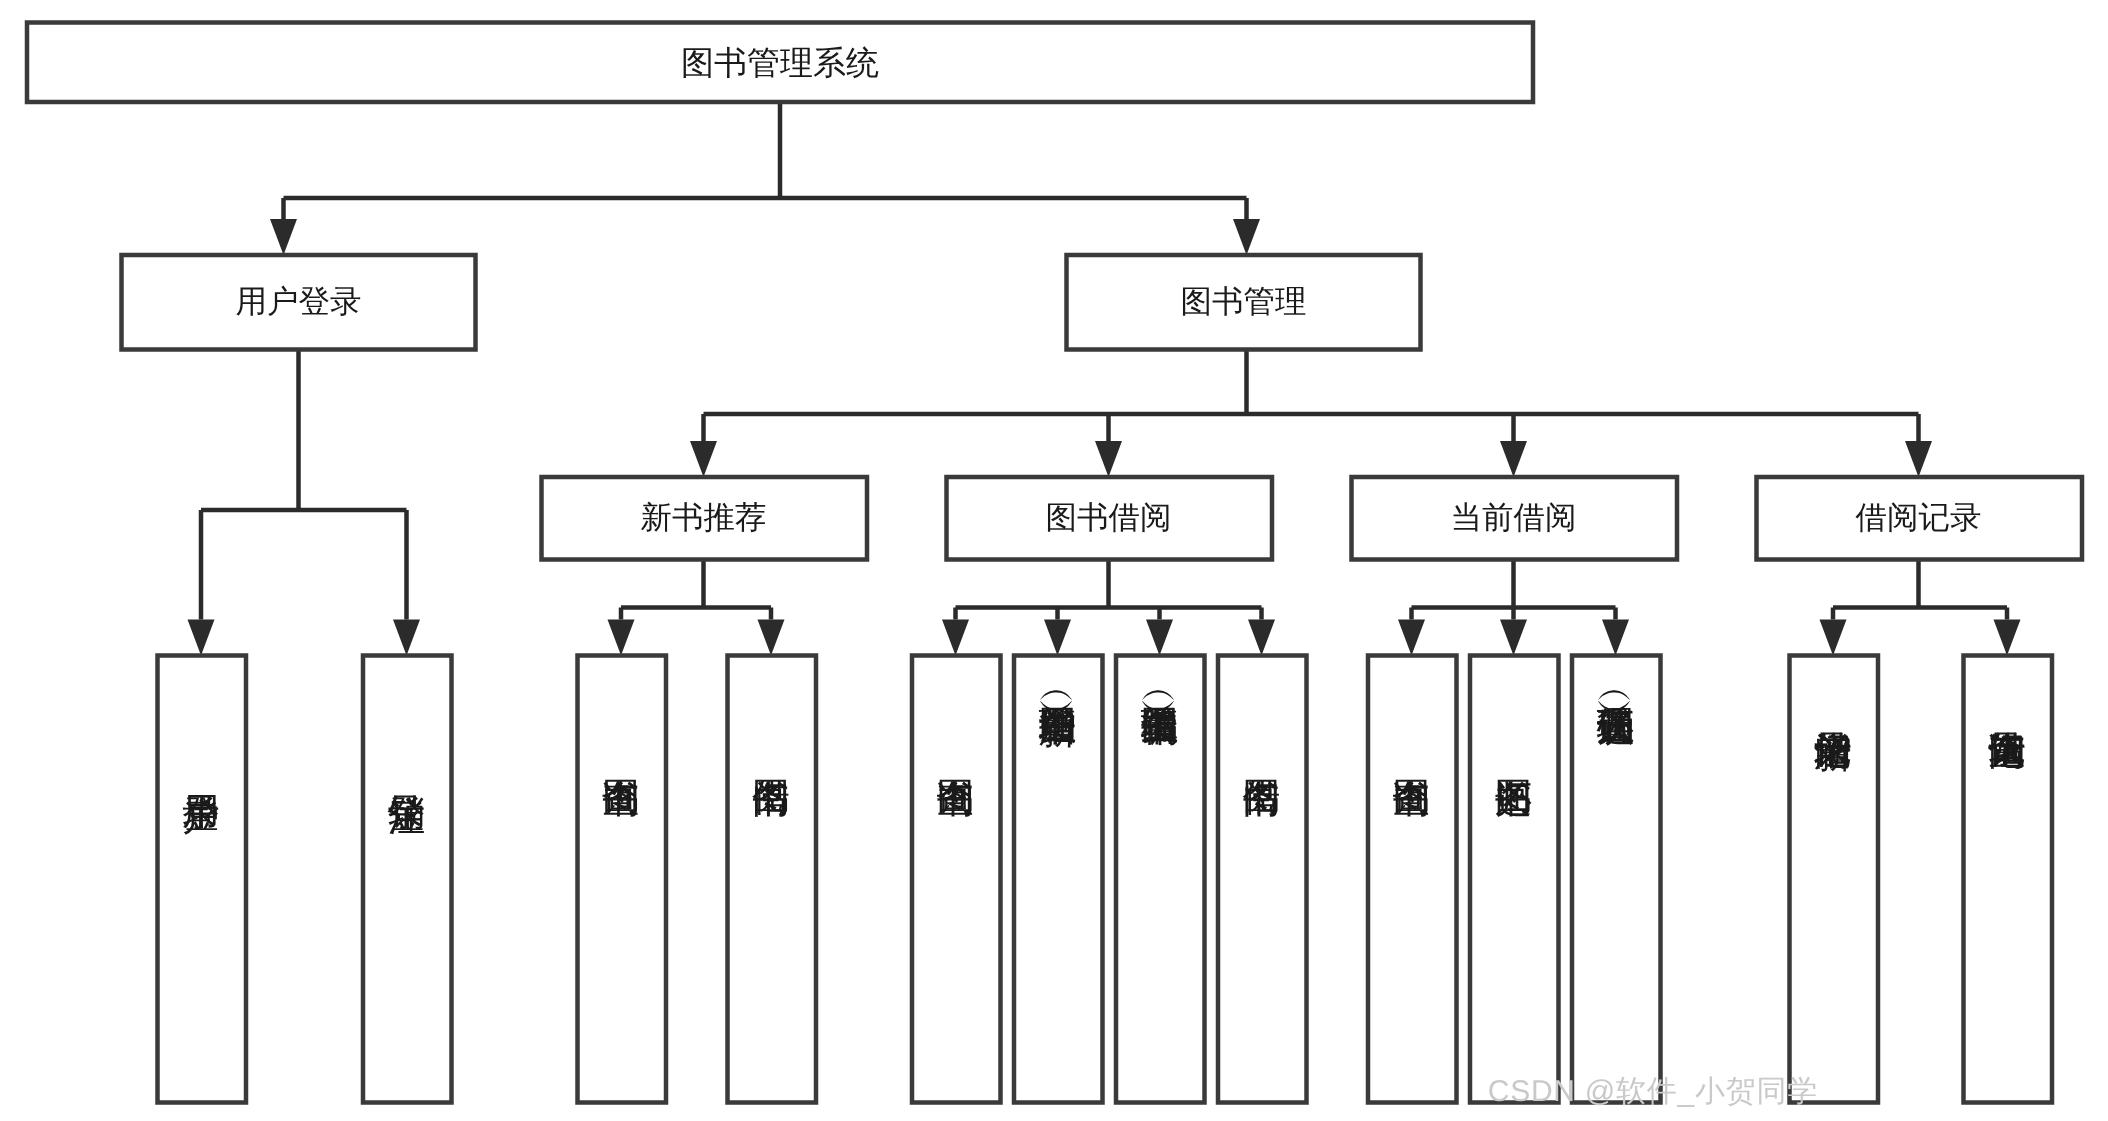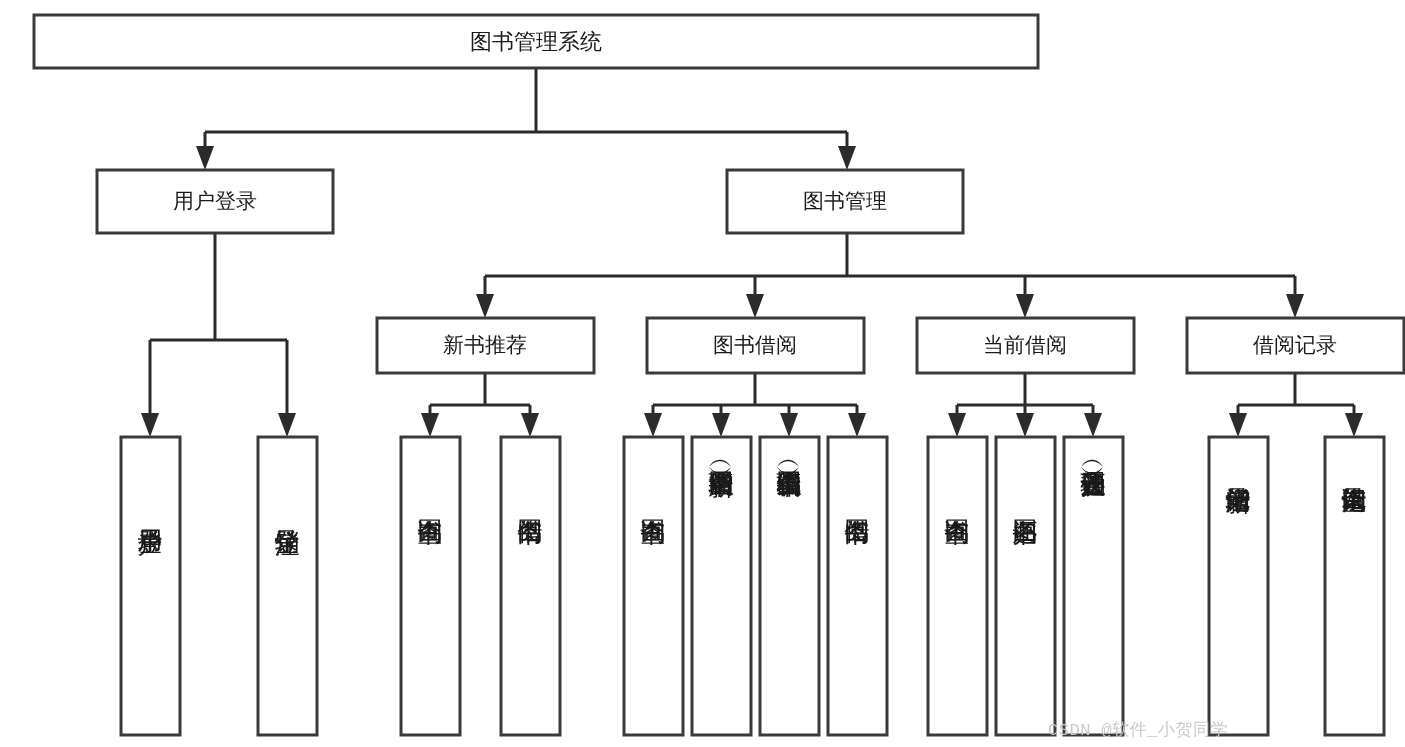--- a/index.html
+++ b/index.html
@@ -12,21 +12,20 @@
     height: 747px;
     font-family: "DejaVu Sans", "Liberation Sans", sans-serif;
     position: relative;
     overflow: hidden;
   }
   #diagram-root {
     position: absolute;
     left: 0; top: 0;
     width: 1220px;
     height: 747px;
-    padding-left: 16px;
   }
   svg.diagram {
     display: block;
     width: 1405px;
     height: 747px;
   }
   .node-box {
     fill: #ffffff;
     stroke: #3a3a3a;
     stroke-width: 3;
@@ -54,22 +53,22 @@
   }
   .arrowhead {
     fill: #2b2b2b;
     stroke: none;
   }
   .watermark-text {
     position: absolute;
     right: 8px;
     bottom: 6px;
     color: #c9c9c9;
-    font-family: Liberation Mono, monospace;
-    font-size: 17px;
+    font-family: Liberation Sans, sans-serif;
+    font-size: 20px;
     letter-spacing: 0.5px;
     white-space: nowrap;
     user-select: none;
   }
 </style>
 </head>
 <body>
 
 <div id="diagram-root">
   <svg class="diagram" viewBox="0 0 1405 747" xmlns="http://www.w3.org/2000/svg">

